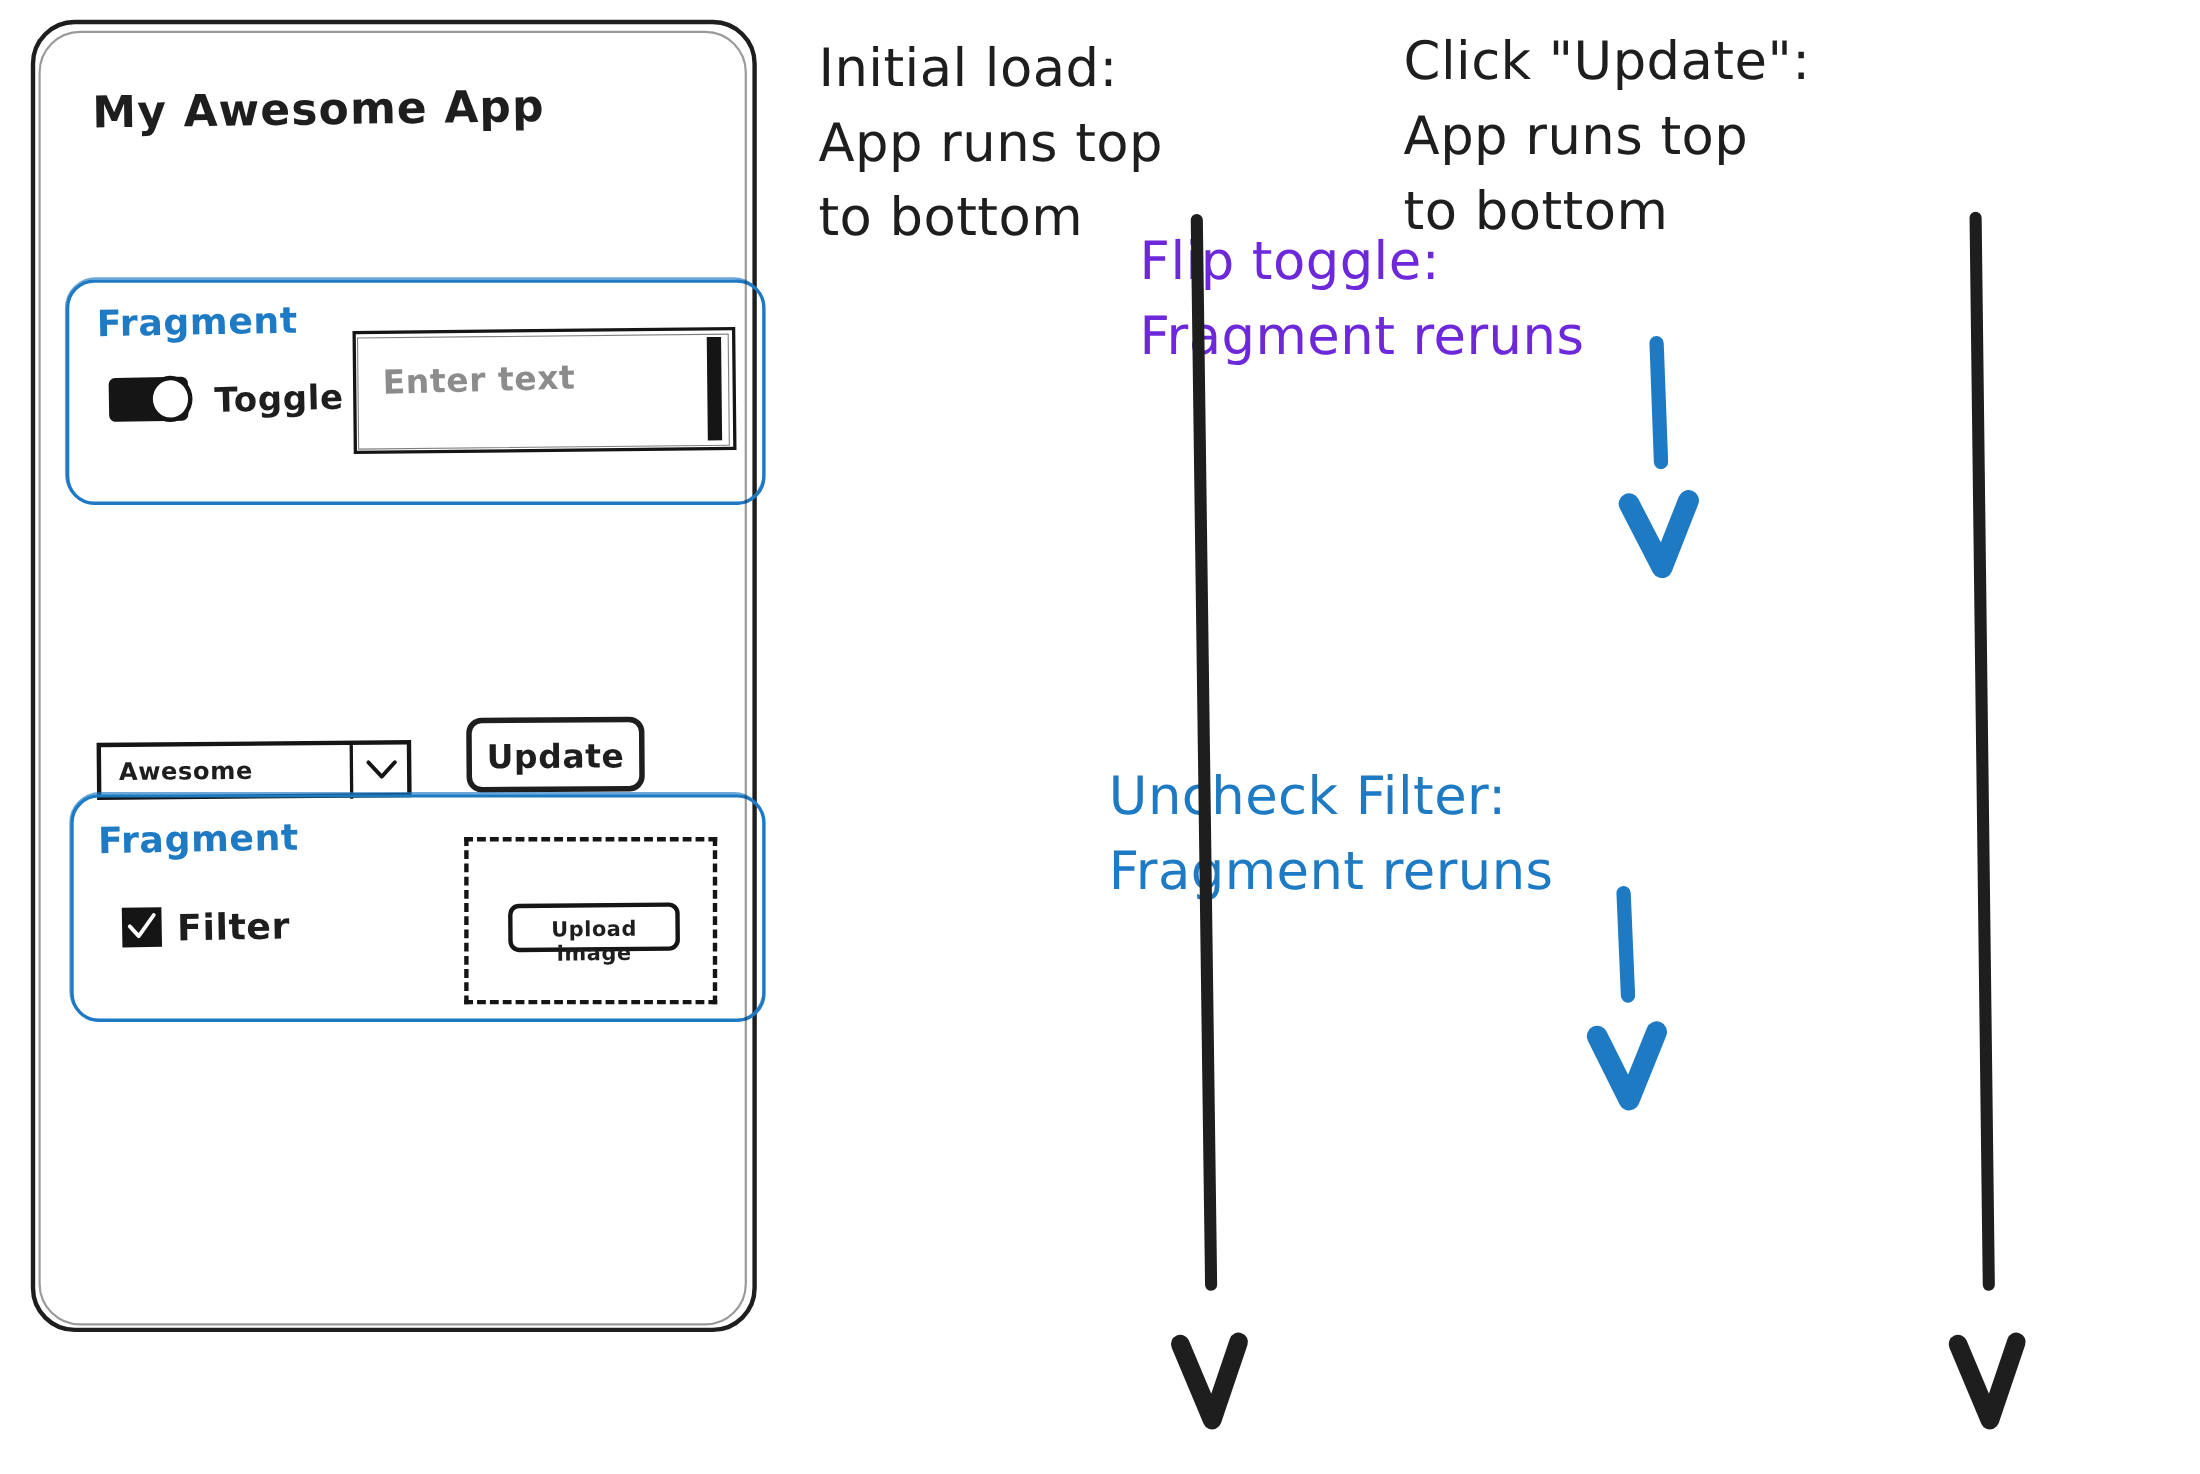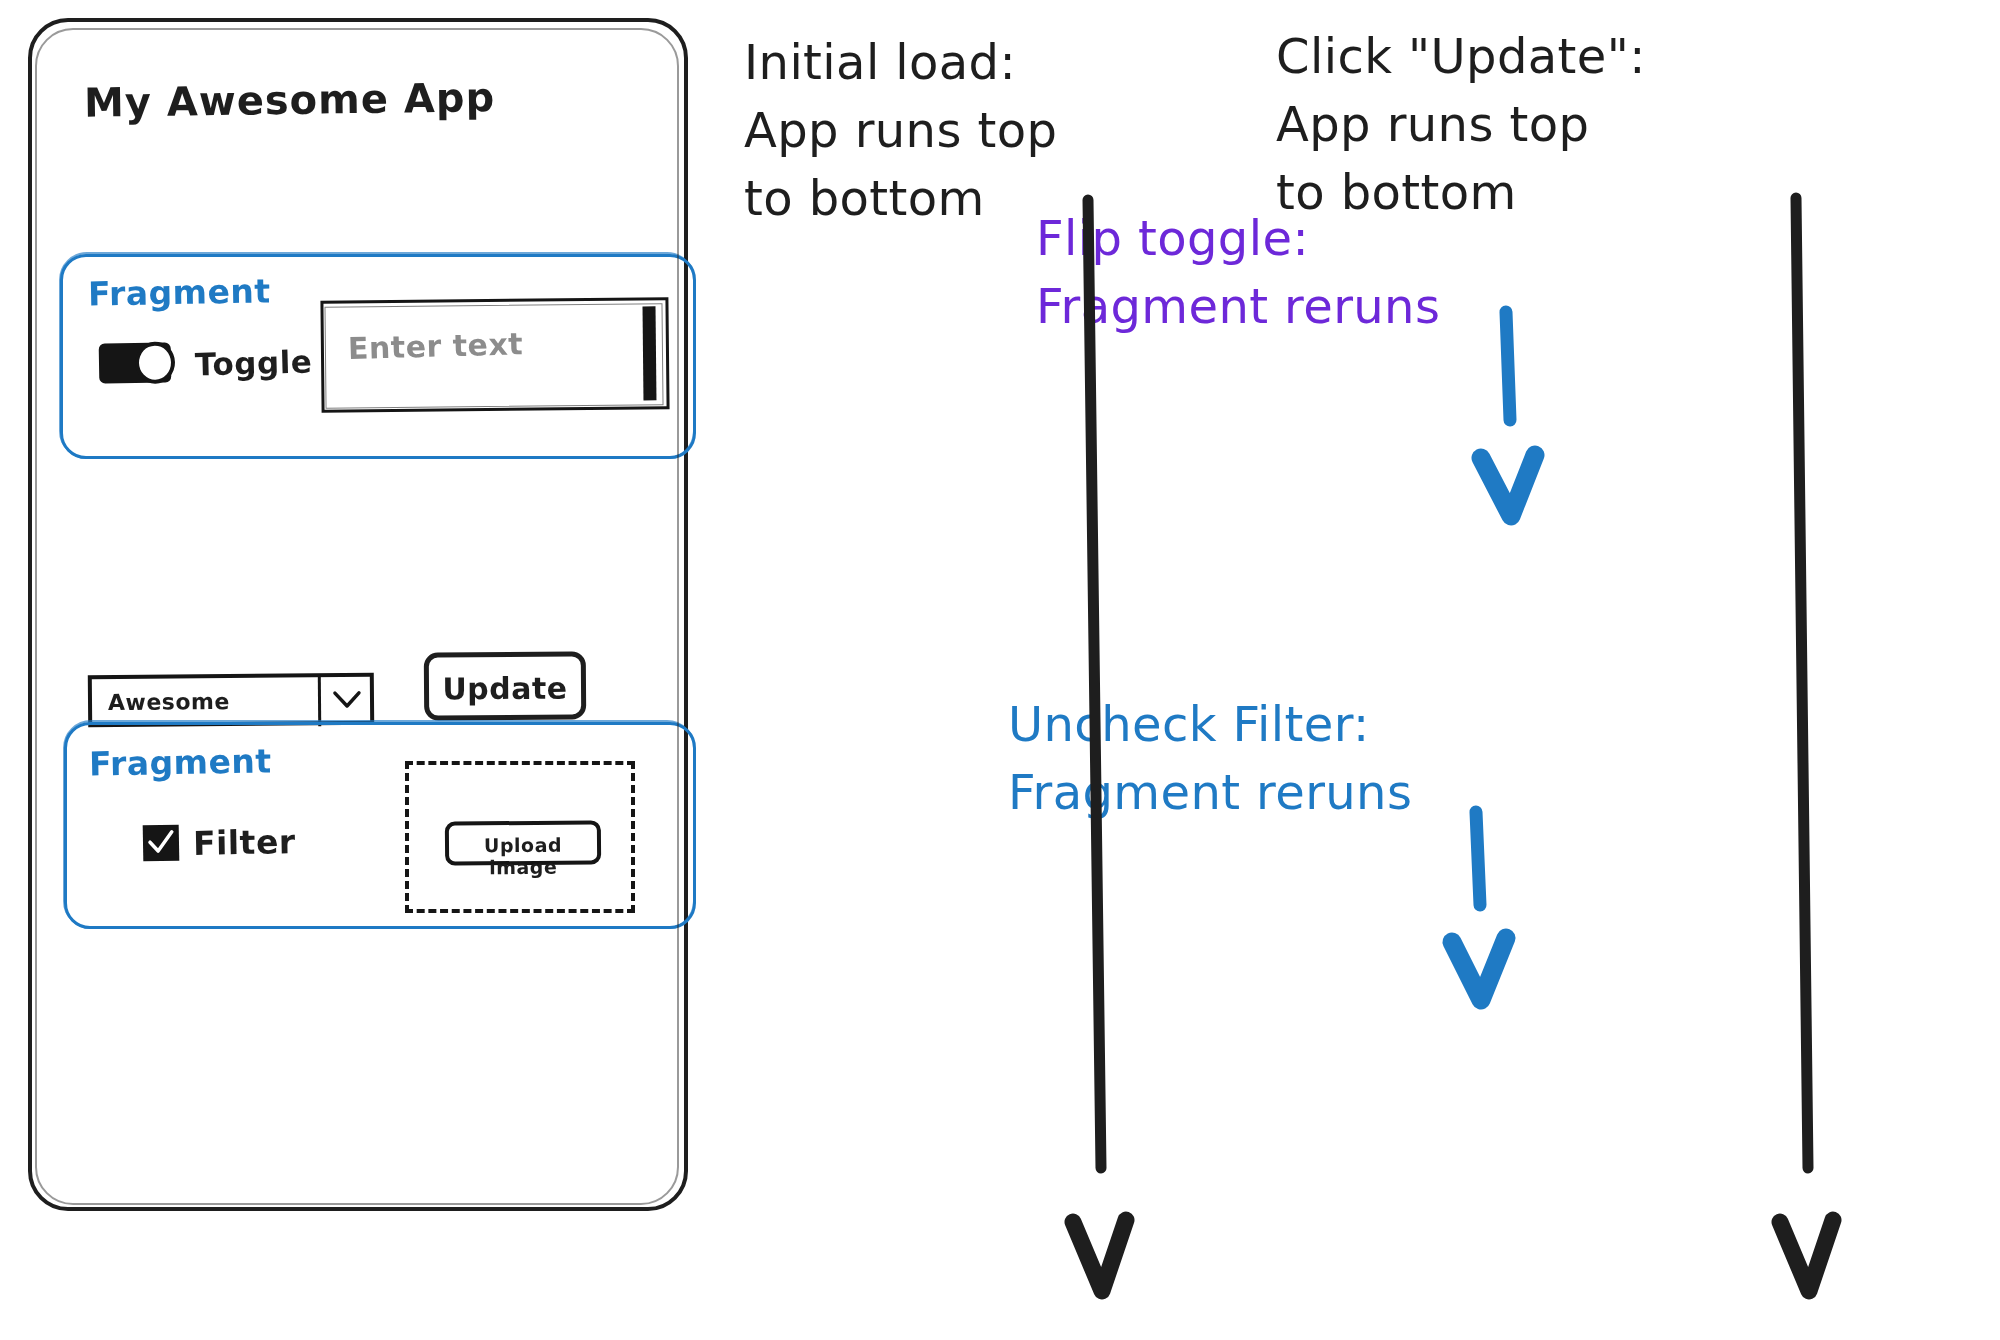--- a/index.html
+++ b/index.html
@@ -61,28 +61,28 @@
   #select-chevron{position:absolute;right:8px;top:12px;width:30px;height:22px;}
 
   
   #update-btn{position:absolute;left:392px;top:630px;width:162px;height:68px;
               border:5px solid #1e1e1e;border-radius:14px;background:#fff;
               box-sizing:border-box;transform:rotate(-.4deg);}
   #update-label{position:absolute;left:0;right:0;top:14px;text-align:center;
               font-size:30px;font-weight:600;color:#1e1e1e;}
 
   
-  #filter-row{position:absolute;left:44px;top:98px;display:flex;align-items:center;gap:14px;margin-left:32px;}
+  #filter-row{position:absolute;left:44px;top:98px;display:flex;align-items:center;gap:14px;}
   .checkbox{width:36px;height:36px;background:#151515;position:relative;
             transform:rotate(-1deg);}
   .checkbox svg{position:absolute;left:4px;top:5px;}
   .checkbox-label{font-size:33px;font-weight:600;color:#1e1e1e;transform:rotate(-1deg);}
 
   
-  #dropzone{position:absolute;left:338px;top:36px;width:230px;height:152px;
+  #dropzone{position:absolute;left:355px;top:36px;width:230px;height:152px;
             border:4px dashed #151515;box-sizing:border-box;}
   #upload-btn{position:absolute;left:36px;top:56px;width:156px;height:44px;
             border:4px solid #151515;border-radius:10px;background:#fff;box-sizing:border-box;
             transform:rotate(-.5deg);}
   #upload-label{position:absolute;left:0;right:0;top:9px;text-align:center;
             font-size:19px;font-weight:600;color:#1e1e1e;}
 
   
   .anno{position:absolute;font-size:48px;font-weight:400;line-height:1.42;
         white-space:pre-line;letter-spacing:.4px;}

